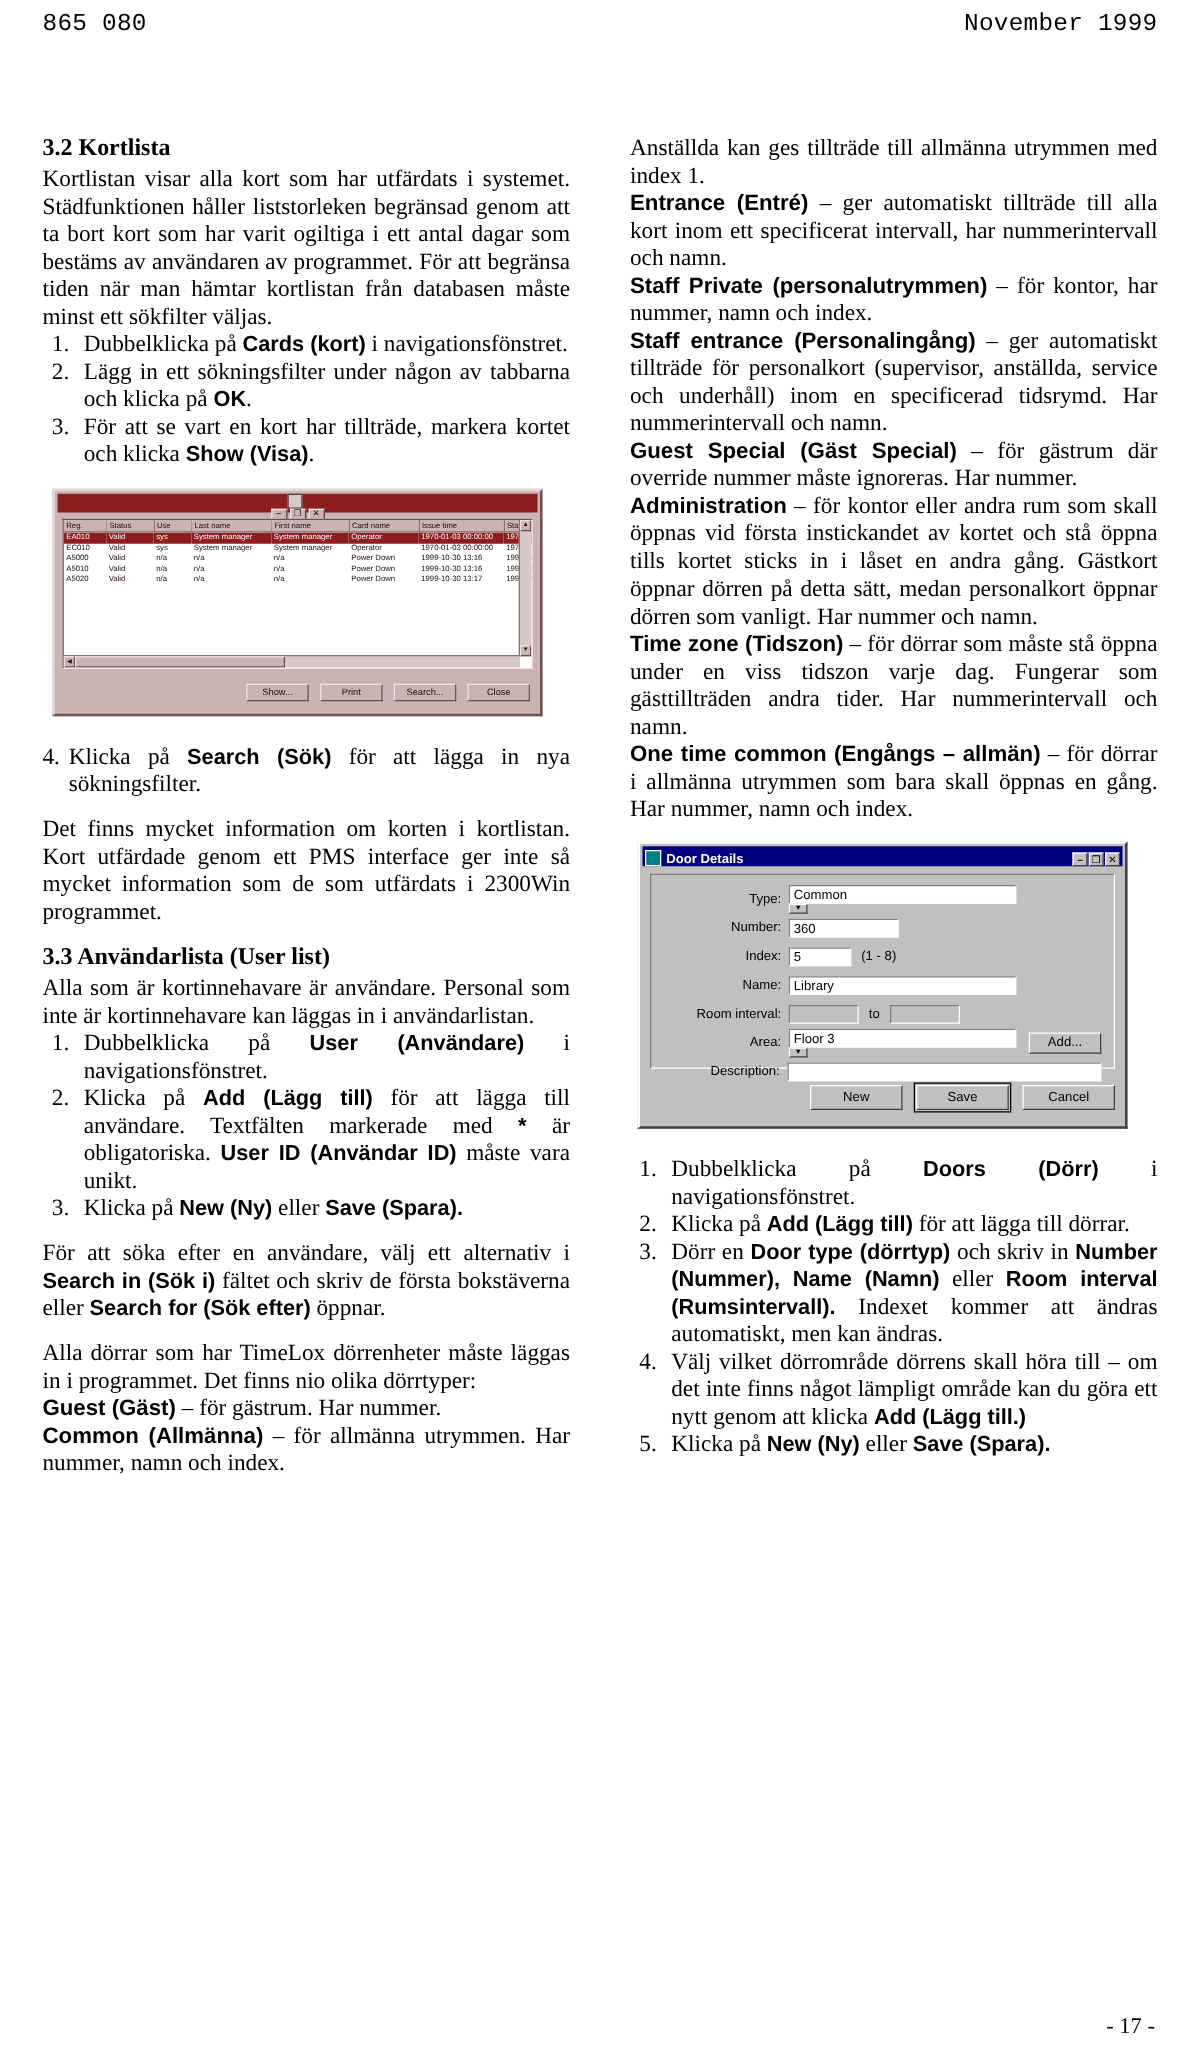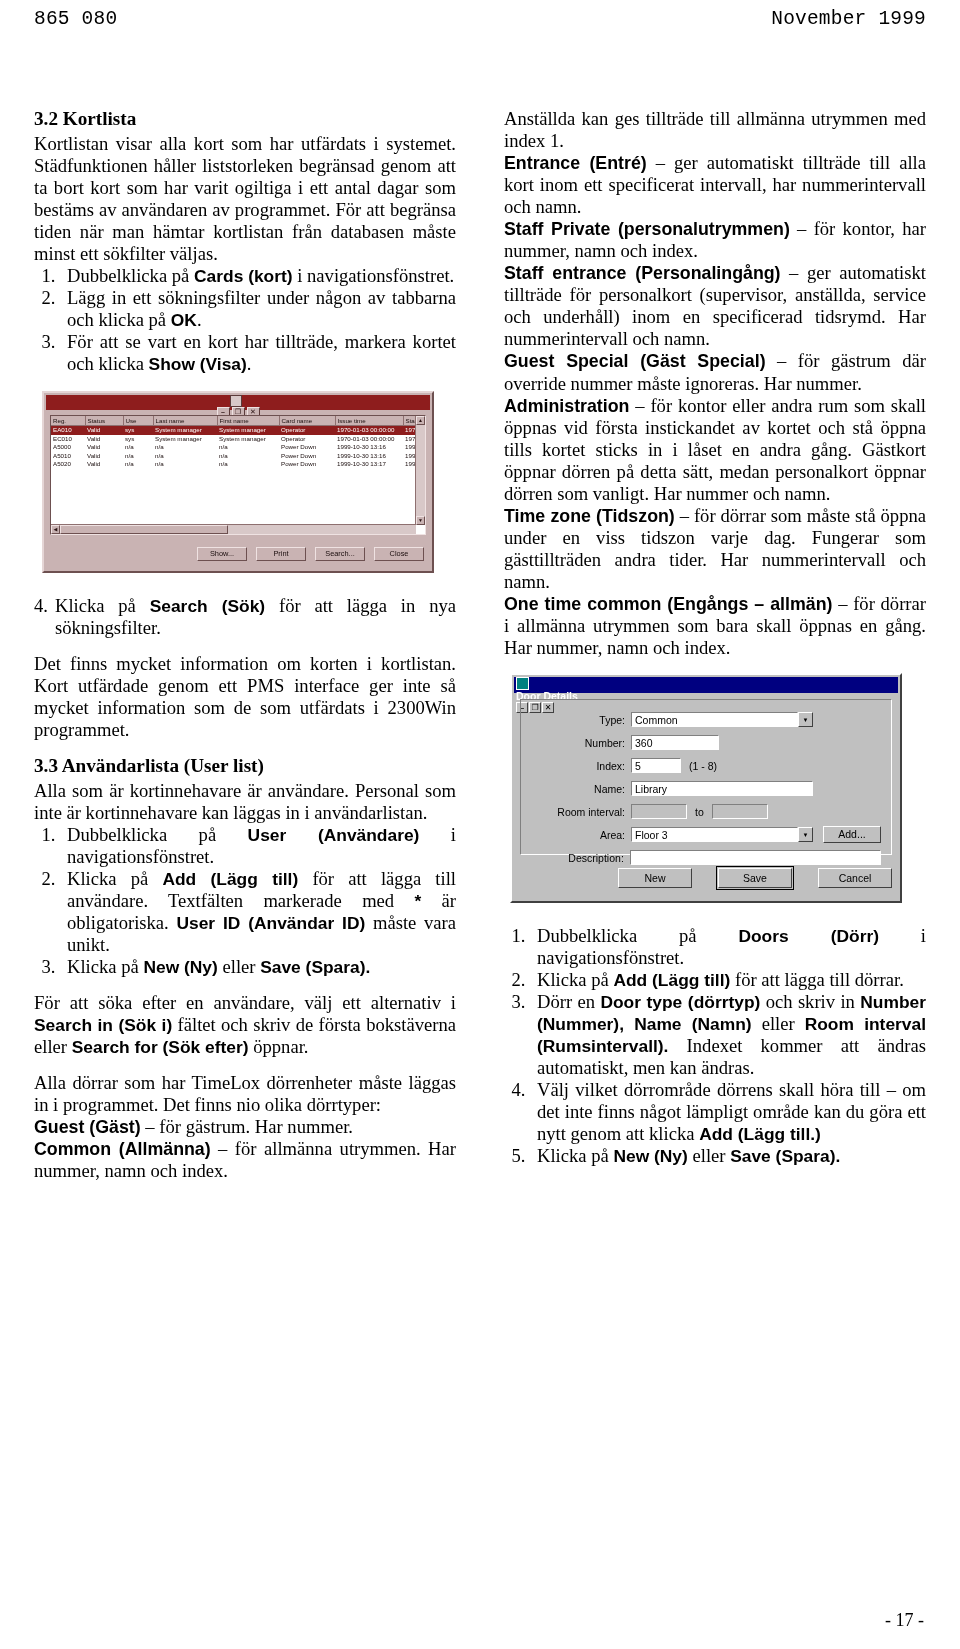--- a/index.html
+++ b/index.html
@@ -260,26 +260,25 @@
     border-bottom: 2px solid #404040;
     box-sizing: border-box;
     position: relative;
     font-family: "Liberation Sans", "DejaVu Sans", sans-serif;
   }
   .dd-title {
     height: 16px;
     margin: 2px;
     background: #000080;
     display: flex;
-    align-items: flex-start;
+    align-items: flex-end;
     padding: 0 2px;
     color: #ffffff;
     font-size: 10.5px;
     font-weight: bold;
-    flex-direction: column;
   }
   .dd-sysicon {
     width: 11px; height: 11px;
     background: #008080;
     border: 1px solid #ffffff;
     margin-right: 4px;
     flex: 0 0 auto;
   }
   .dd-title-text { flex: 1 1 auto; white-space: nowrap; }
   .dd-btns { display: flex; gap: 1px; }
@@ -332,20 +331,21 @@
     box-sizing: border-box;
     color: #000;
     overflow: hidden;
     white-space: nowrap;
   }
   .dd-field.grey { background: #c0c0c0; }
   .dd-combo {
     position: relative;
     display: flex;
     align-items: stretch;
+    flex-direction: column;
   }
   .dd-combo .dd-field { flex: 1 1 auto; }
   .dd-arrow {
     width: 15px;
     background: #c0c0c0;
     border-top: 1px solid #ffffff;
     border-left: 1px solid #ffffff;
     border-right: 1px solid #404040;
     border-bottom: 1px solid #404040;
     box-sizing: border-box;
@@ -381,21 +381,21 @@
     box-sizing: border-box;
     color: #000;
   }
   .dd-footer {
     position: absolute;
     left: 20px; right: 8px; bottom: 8px;
     height: 30px;
     display: flex;
     align-items: center;
     justify-content: flex-end;
-    gap: 26px;
+    gap: 11px;
   }
   .dd-pushbtn {
     width: 74px; height: 20px;
     background: #c0c0c0;
     border-top: 1px solid #ffffff;
     border-left: 1px solid #ffffff;
     border-right: 1px solid #404040;
     border-bottom: 1px solid #404040;
     font-size: 10.5px;
     line-height: 18px;

